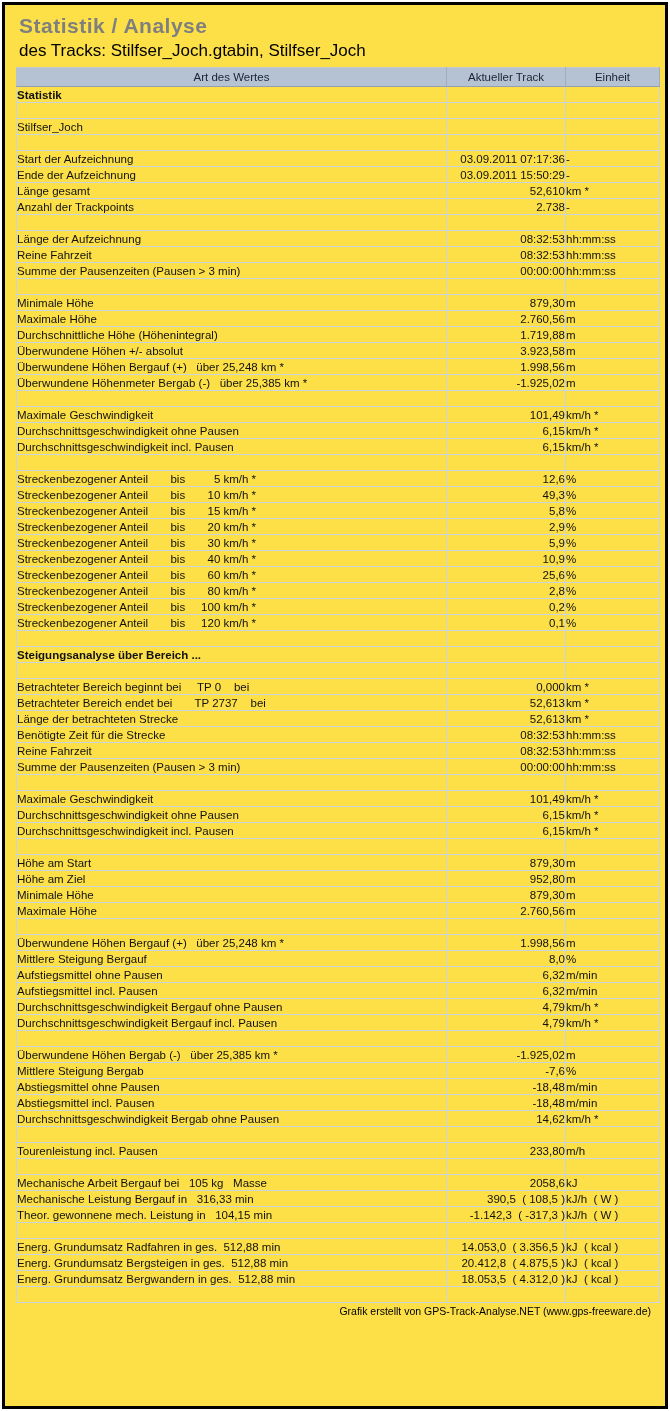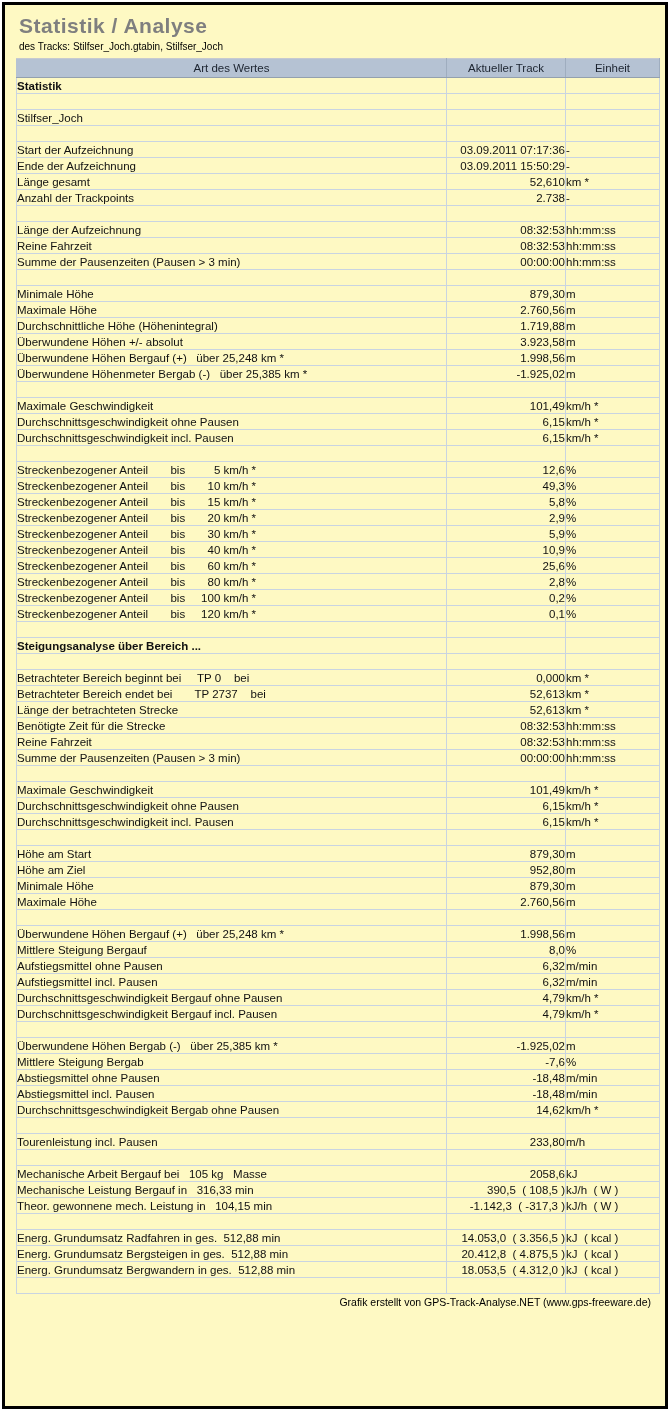--- a/index.html
+++ b/index.html
@@ -14,33 +14,33 @@
   html,body{margin:0;padding:0;background:#ffffff;}
   body{
     width:670px;height:1411px;
     font-family:"Liberation Sans", sans-serif;
     color:var(--text);
   }
   .frame{
     position:absolute;left:2px;top:2px;
     width:666px;height:1407px;
     border:3px solid #000;
-    background:#fef9c3;
+    background:#fde047;
     overflow:hidden;
   }
   .title{
     margin:9px 0 0 14px;
     font-size:21px;
     font-weight:bold;
     color:var(--title_gray);
     letter-spacing:0.5px;
   }
   .subtitle{
     margin:3px 0 0 14px;
-    font-size:10px;
+    font-size:17px;
     color:#000;
   }
   table.stats{
     margin:6px 0 0 11px;
     width:643px;
     border-collapse:collapse;
     table-layout:fixed;
   }
   table.stats col.c1{width:430px;}
   table.stats col.c2{width:119px;}

